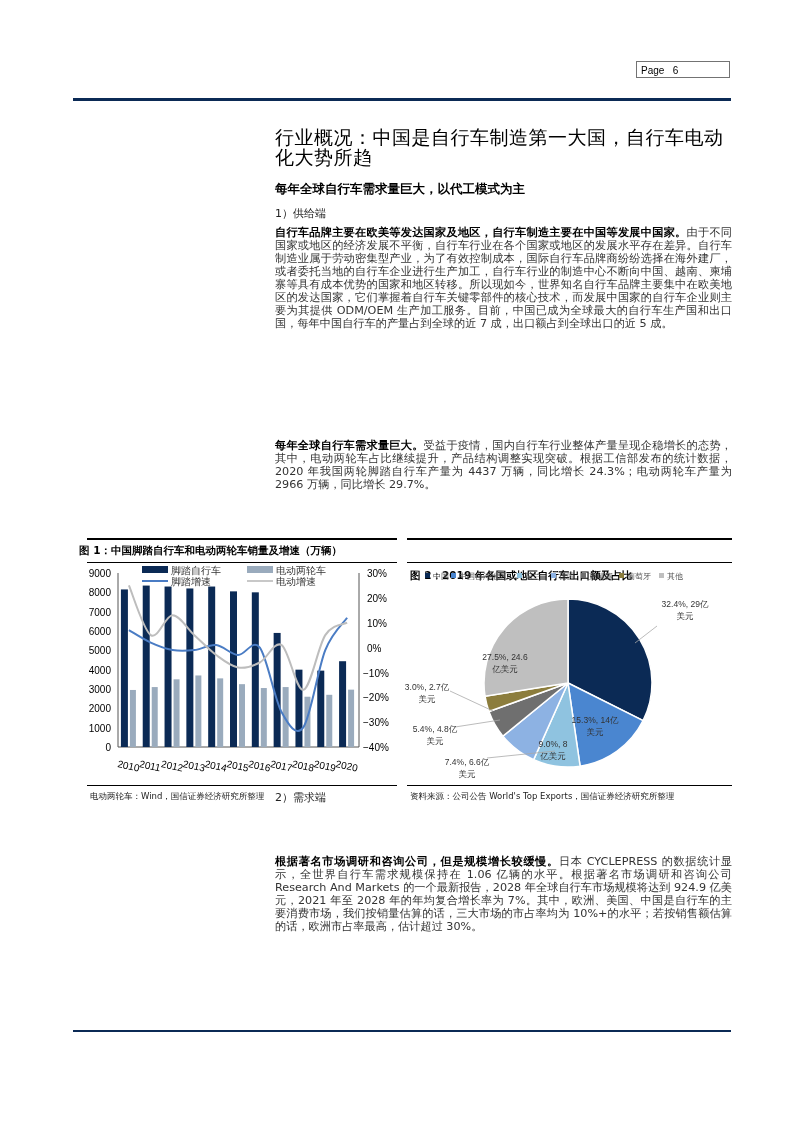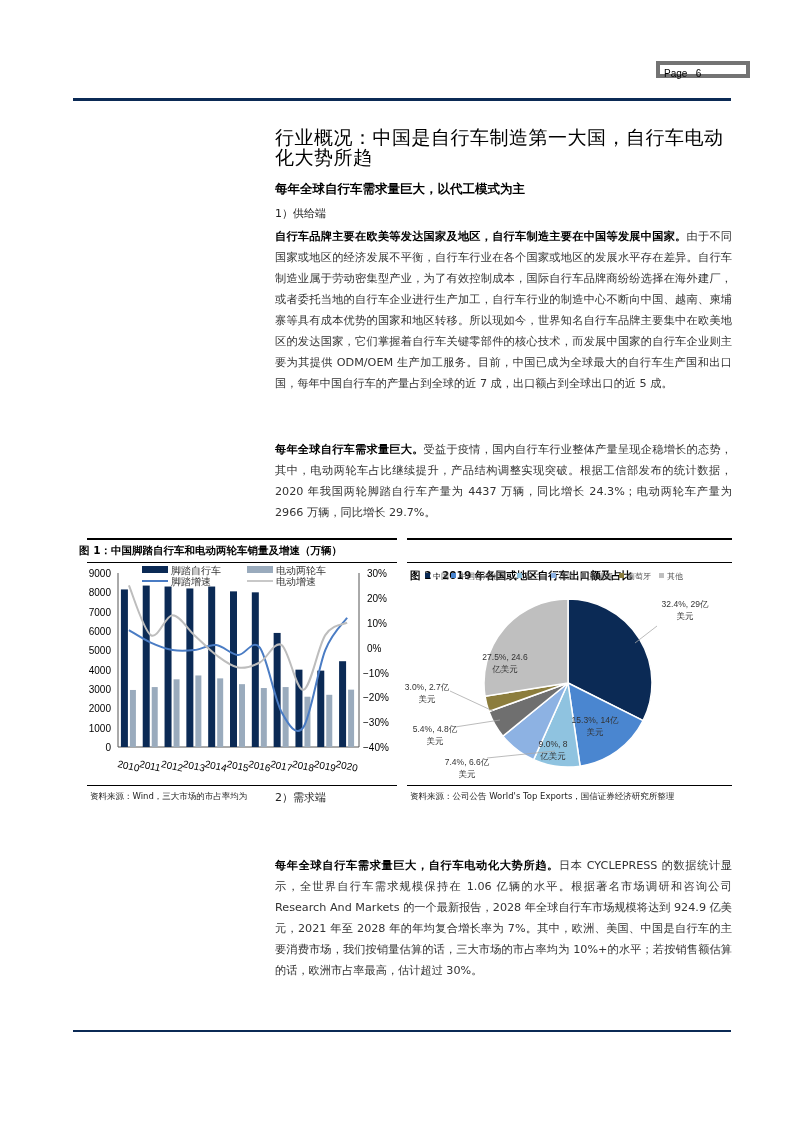--- a/index.html
+++ b/index.html
@@ -1,26 +1,26 @@
 <!DOCTYPE html>
 <html><head>
 <meta charset="utf-8">
 <style>
   html, body { margin:0; padding:0; background:#fff; }
   body { width:793px; height:1122px; position:relative; overflow:hidden;
          font-family:"DejaVu Sans","Liberation Sans",sans-serif; color:#000; }
   .abs { position:absolute; }
-  .page-box { left:636px; top:61px; width:94px; height:17px; border:4px solid #737373;
+  .page-box { left:636px; top:61px; width:94px; height:17px; border:1px solid #737373;
               font-family:"Liberation Sans",sans-serif; font-size:10px; line-height:17px;
-              padding-left:4px; box-sizing:border-box;margin-left:20px; }
+              padding-left:4px; box-sizing:border-box; }
   .hrule { left:73px; width:658px; height:3px; background:#0b2a55; }
   .title { left:275px; top:127px; width:460px; font-size:19px; font-weight:normal; line-height:20px; letter-spacing:0.5px; }
   .subhead { left:275px; top:181px; font-size:12.5px; font-weight:bold; }
   .sec { left:275px; font-size:11px; color:#222; }
-  .para { left:275px; width:457px; font-size:11.2px; line-height:21px; color:#333; text-align:justify; }
+  .para { left:275px; width:457px; font-size:11.2px; line-height:13px; color:#333; text-align:justify; }
   .para b { color:#000; }
   .fig-title { font-size:10.5px; font-weight:bold; }
   .fig-rule { height:2px; background:#000; }
   .fig-src { font-size:8.5px; color:#222; }
   svg text { font-family:"Liberation Sans",sans-serif; }
 </style>
 </head>
 <body>
 
 <div class="abs page-box">
@@ -117,21 +117,21 @@
       <text x="119.18181818181819" y="205" transform="rotate(12 119.18181818181819 205)">2014</text>
       <text x="140.99999999999997" y="205" transform="rotate(12 140.99999999999997 205)">2015</text>
       <text x="162.8181818181818" y="205" transform="rotate(12 162.8181818181818 205)">2016</text>
       <text x="184.63636363636363" y="205" transform="rotate(12 184.63636363636363 205)">2017</text>
       <text x="206.45454545454544" y="205" transform="rotate(12 206.45454545454544 205)">2018</text>
       <text x="228.27272727272725" y="205" transform="rotate(12 228.27272727272725 205)">2019</text>
       <text x="250.09090909090907" y="205" transform="rotate(12 250.09090909090907 205)">2020</text>
     </g>
 </svg>
 <div class="abs fig-rule" style="left:87px; top:785px; width:310px; height:1px;"></div>
-<div class="abs fig-src" style="left:90px; top:791px;">资料来源：Wind，三大市场的市占率均为</div>
+<div class="abs fig-src" style="left:90px; top:791px;">电动两轮车：Wind，国信证券经济研究所整理</div>
 
 <div class="abs fig-rule" style="left:407px; top:538px; width:325px;"></div>
 <div class="abs fig-title" style="left:410px; top:569px;">图 2：2019 年各国或地区自行车出口额及占比</div>
 <div class="abs fig-rule" style="left:407px; top:562px; width:325px; height:1px;"></div>
 
 <svg class="abs" style="left:405px; top:563px;" width="330" height="220">
   <g id="pie-legend" font-size="8" fill="#555">
       <rect x="20" y="10" width="5" height="5" fill="#0b2a55"></rect>
       <text x="28" y="16">中国</text>
       <rect x="46" y="10" width="5" height="5" fill="#4a86d0"></rect>
@@ -175,16 +175,16 @@
       <text x="22" y="139">美元</text>
       <text x="100" y="97">27.5%, 24.6</text>
       <text x="100" y="109">亿美元</text>
     </g>
 </svg>
 <div class="abs fig-rule" style="left:407px; top:785px; width:325px; height:1px;"></div>
 <div class="abs fig-src" style="left:410px; top:791px;">资料来源：公司公告 World's Top Exports，国信证券经济研究所整理</div>
 
 <div class="abs sec" style="top:790px;">2）需求端</div>
 <div class="abs para" style="top:855px;">
-  <b>每年全球自行车需求量巨大，自行车电动化大势所趋。</b><span>日本 CYCLEPRESS 的数据统计显示，全世界自行车需求规模保持在 1.06 亿辆的水平。根据著名市场调研和咨询公司 Research And Markets 的一个最新报告，2028 年全球自行车市场规模将达到 924.9 亿美元，2021 年至 2028 年的年均复合增长率为 7%。其中，欧洲、美国、中国是自行车的主要消费市场，我们按销量估算的话，三大市场的市占率均为 10%+的水平；若按销售额估算的话，欧洲市占率最高，估计超过 30%。</span>
+  <b>根据著名市场调研和咨询公司，但是规模增长较缓慢。</b><span>日本 CYCLEPRESS 的数据统计显示，全世界自行车需求规模保持在 1.06 亿辆的水平。根据著名市场调研和咨询公司 Research And Markets 的一个最新报告，2028 年全球自行车市场规模将达到 924.9 亿美元，2021 年至 2028 年的年均复合增长率为 7%。其中，欧洲、美国、中国是自行车的主要消费市场，我们按销量估算的话，三大市场的市占率均为 10%+的水平；若按销售额估算的话，欧洲市占率最高，估计超过 30%。</span>
 </div>
 
 <div class="abs hrule" style="top:1030px; height:2px;"></div>
 
 </body></html>

